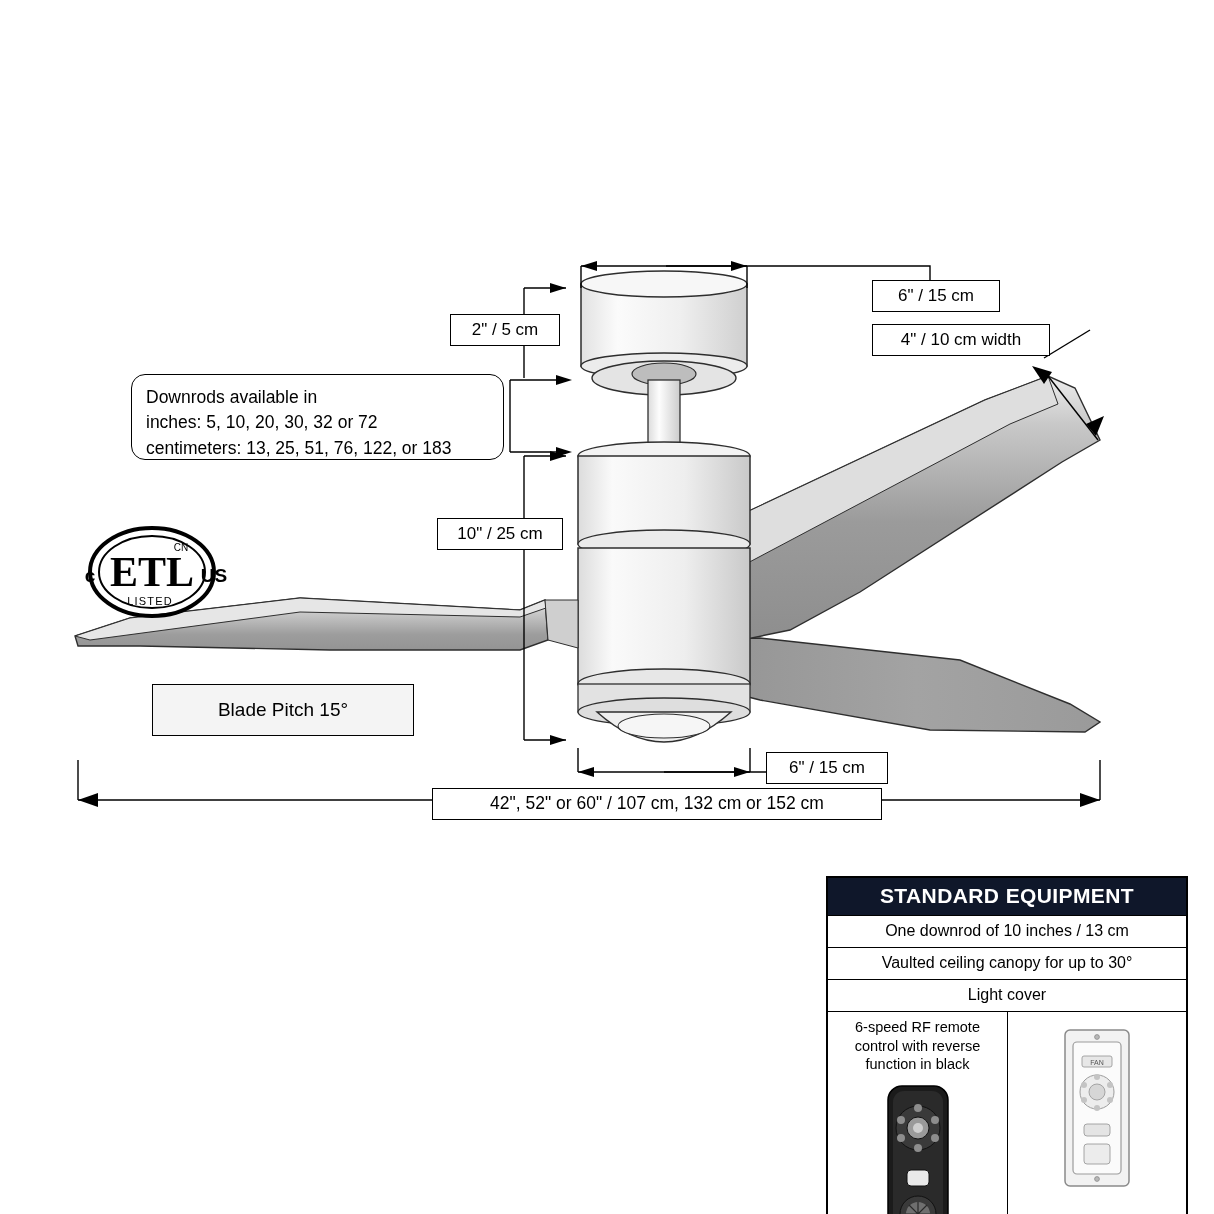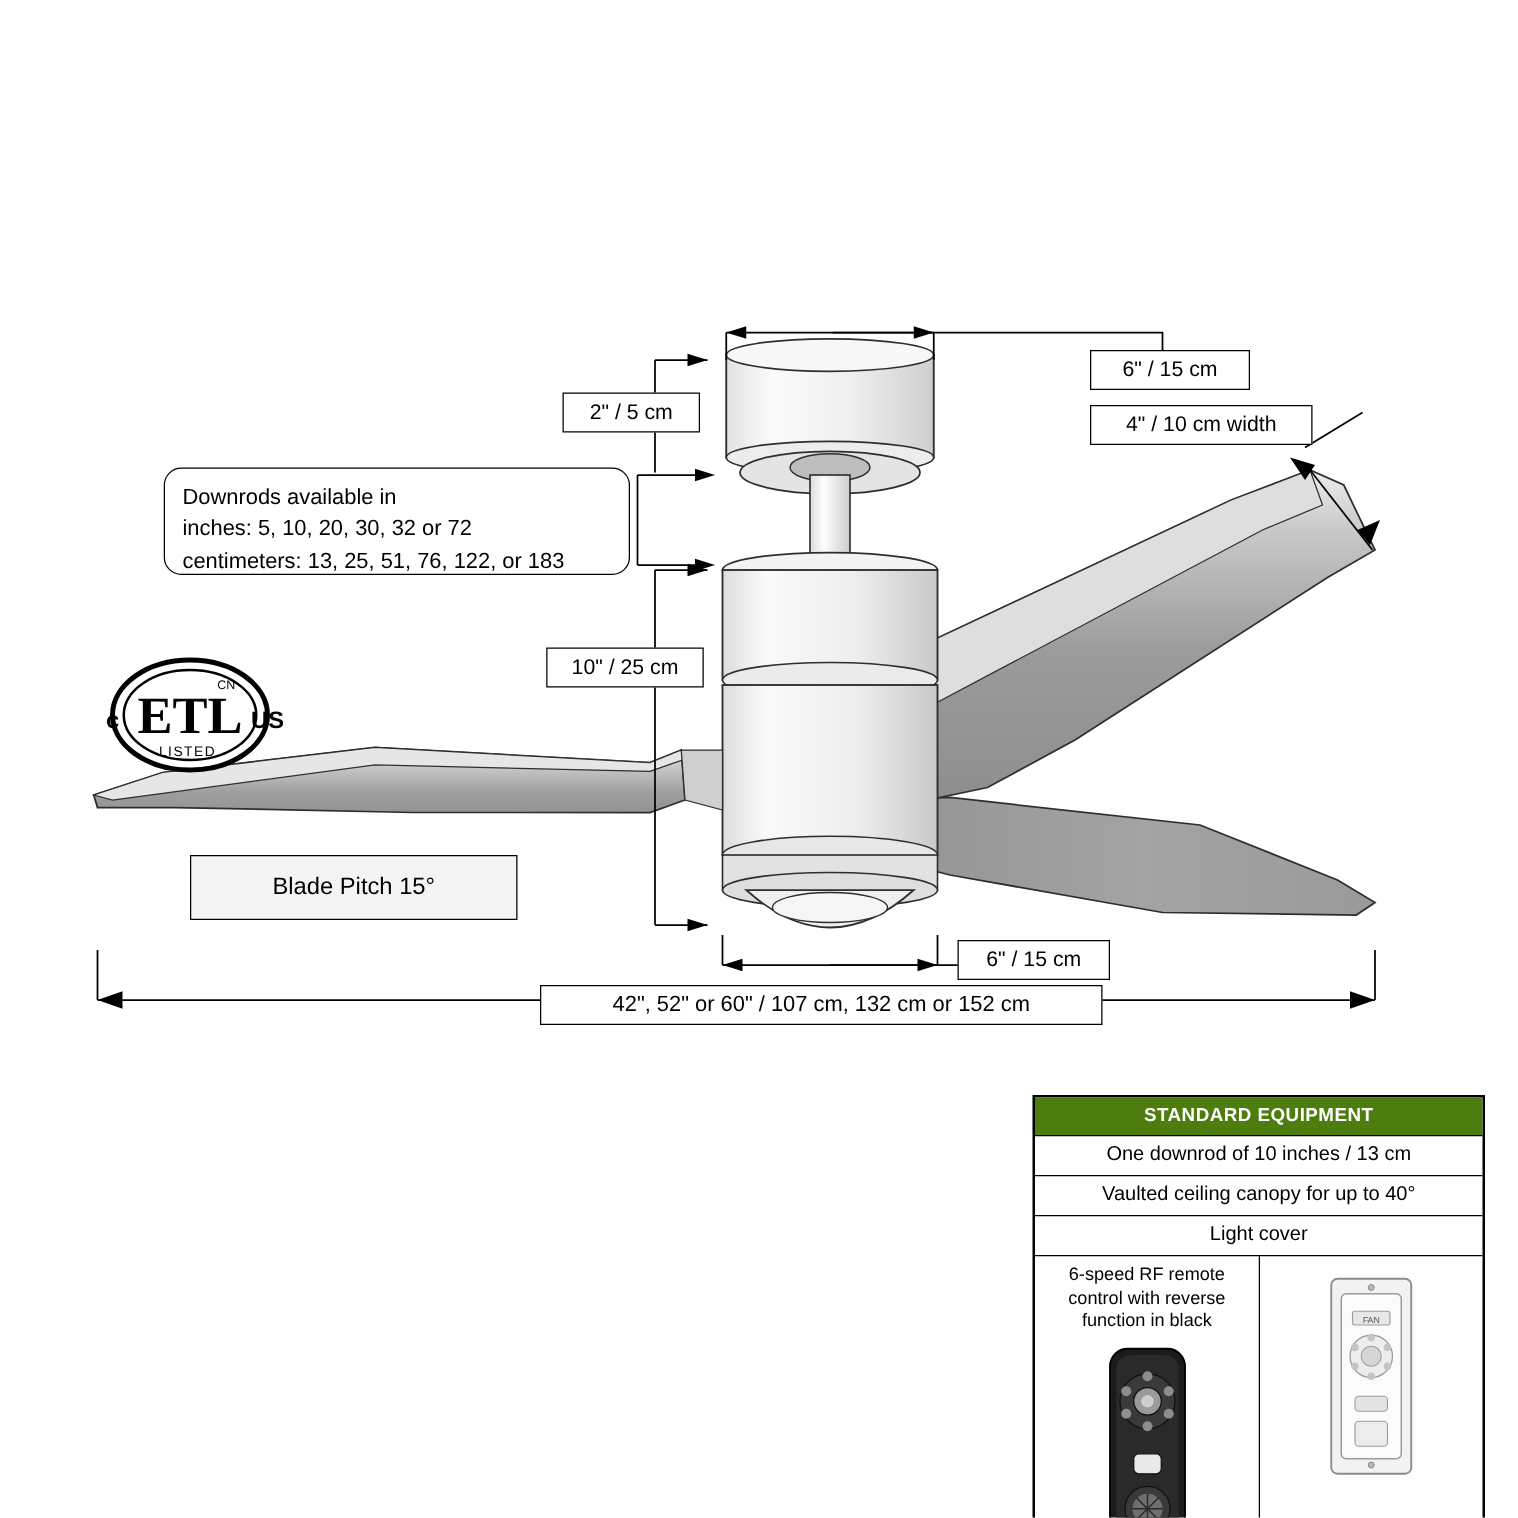--- a/index.html
+++ b/index.html
@@ -56,25 +56,25 @@
   .equip {
     position: absolute;
     left: 826px;
     top: 876px;
     width: 362px;
     border: 2px solid #000000;
     box-sizing: border-box;
     background: #ffffff;
   }
   .equip-header {
-    background: #4d7c0f;
+    background: #0f172a;
     color: #ffffff;
     text-align: center;
     font-weight: bold;
-    font-size: 15px;
+    font-size: 21px;
     letter-spacing: 0.4px;
     padding: 6px 0 7px;
   }
   .equip-row {
     border-top: 1.4px solid #000000;
     text-align: center;
     font-size: 16px;
     padding: 6px 4px 7px;
   }
   .equip-split {
@@ -247,21 +247,21 @@
   <div class="callout pitch" style="left:152px; top:684px; width:262px; height:52px;">Blade Pitch 15°</div>
 
   <div class="callout" style="left:766px; top:752px; width:122px; height:32px;">6" / 15 cm</div>
 
   <div class="callout" style="left:432px; top:788px; width:450px; height:32px; font-size:17.5px;">42", 52" or 60" / 107 cm, 132  cm or 152 cm</div>
 
   <div class="equip">
     <div class="equip-header">STANDARD EQUIPMENT</div>
 
     <div class="equip-row">One downrod of 10 inches / 13 cm</div>
-    <div class="equip-row">Vaulted ceiling canopy for up to 40°</div>
+    <div class="equip-row">Vaulted ceiling canopy for up to 30°</div>
     <div class="equip-row">Light cover</div>
 
     <div class="equip-split">
       <div class="equip-col">
         <div>
           <span>6-speed RF remote</span><br>
           <span>control with reverse</span><br>
           <span>function in black</span>
         </div>
         <div class="device-wrap">

